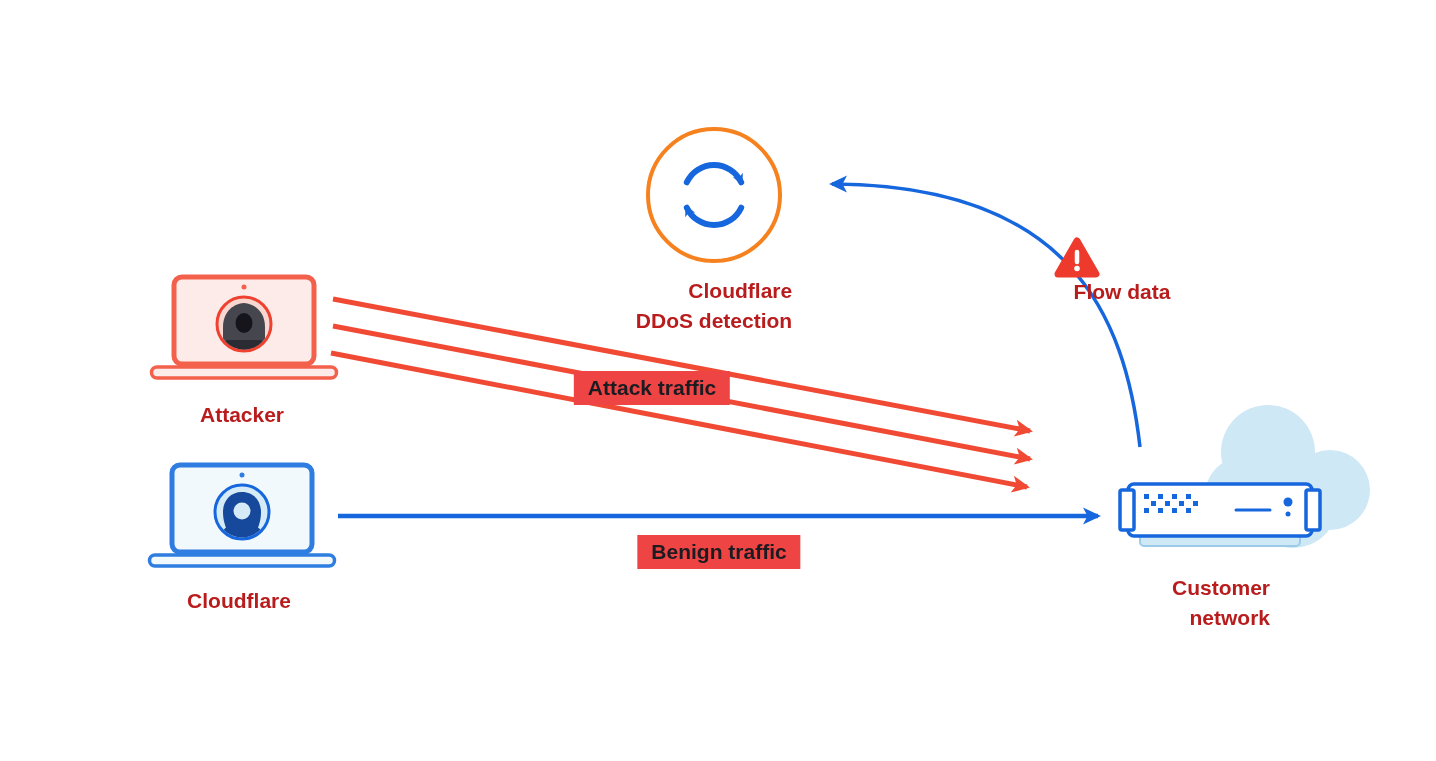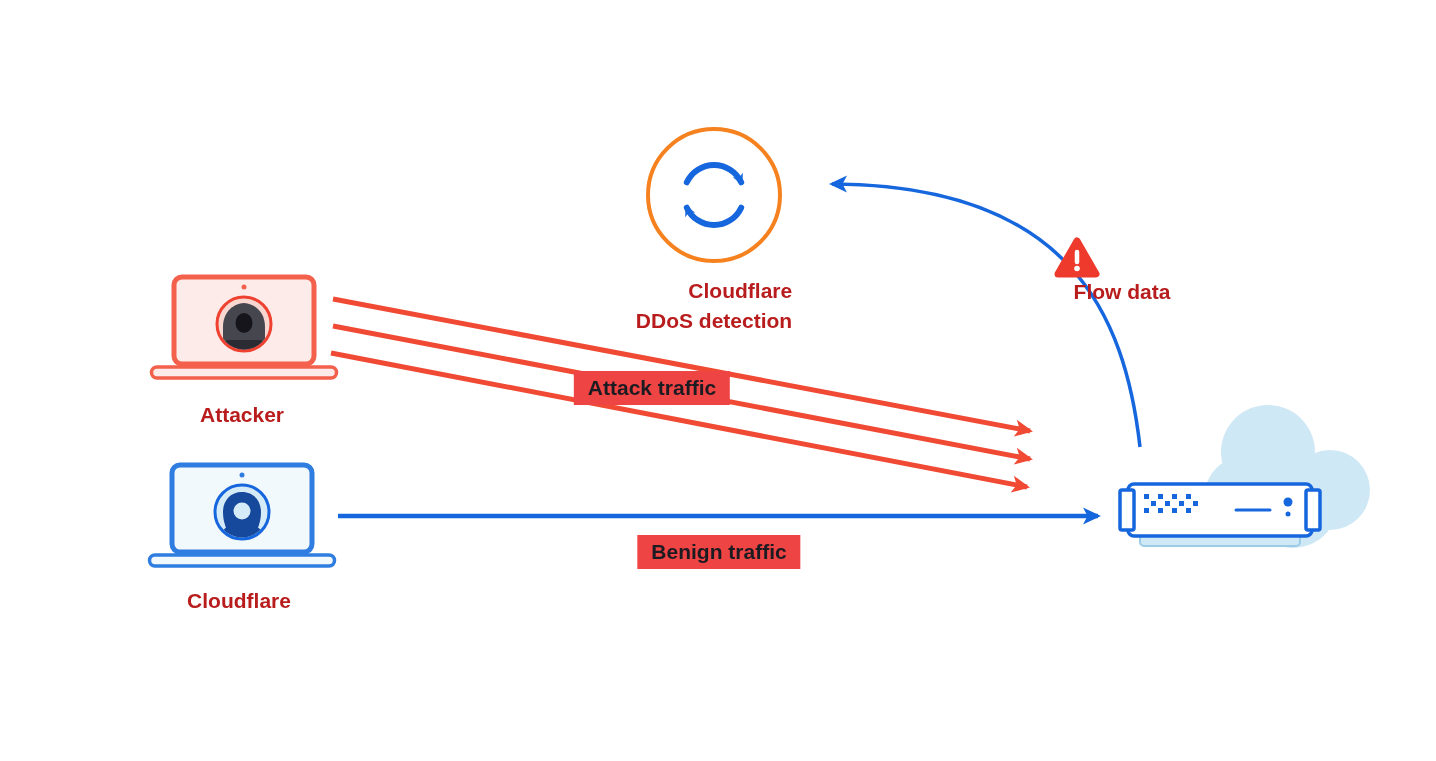--- a/index.html
+++ b/index.html
@@ -133,17 +133,21 @@
         <rect x="36" y="113" width="5" height="5"></rect>
           <rect x="50" y="113" width="5" height="5"></rect>
           <rect x="64" y="113" width="5" height="5"></rect>
           <rect x="78" y="113" width="5" height="5"></rect>
       </g>
       <line x1="128" y1="115" x2="162" y2="115" stroke="#1666dd" stroke-width="3" stroke-linecap="round"></line>
       <circle cx="180" cy="107" r="4.5" fill="#1666dd"></circle>
       <circle cx="180" cy="119" r="2.5" fill="#1666dd"></circle>
     </svg>
   </div>
+  <div class="lbl two" style="left:1221px; top:573px;">
+    <div>Customer</div>
+    <div>network</div>
+  </div>
 
   <div class="edge-lbl" style="left:652px; top:371px;">Attack traffic</div>
   <div class="edge-lbl" style="left:719px; top:499px;margin-top:36px;">Benign traffic</div>
 
 </div>
 
 </body></html>

